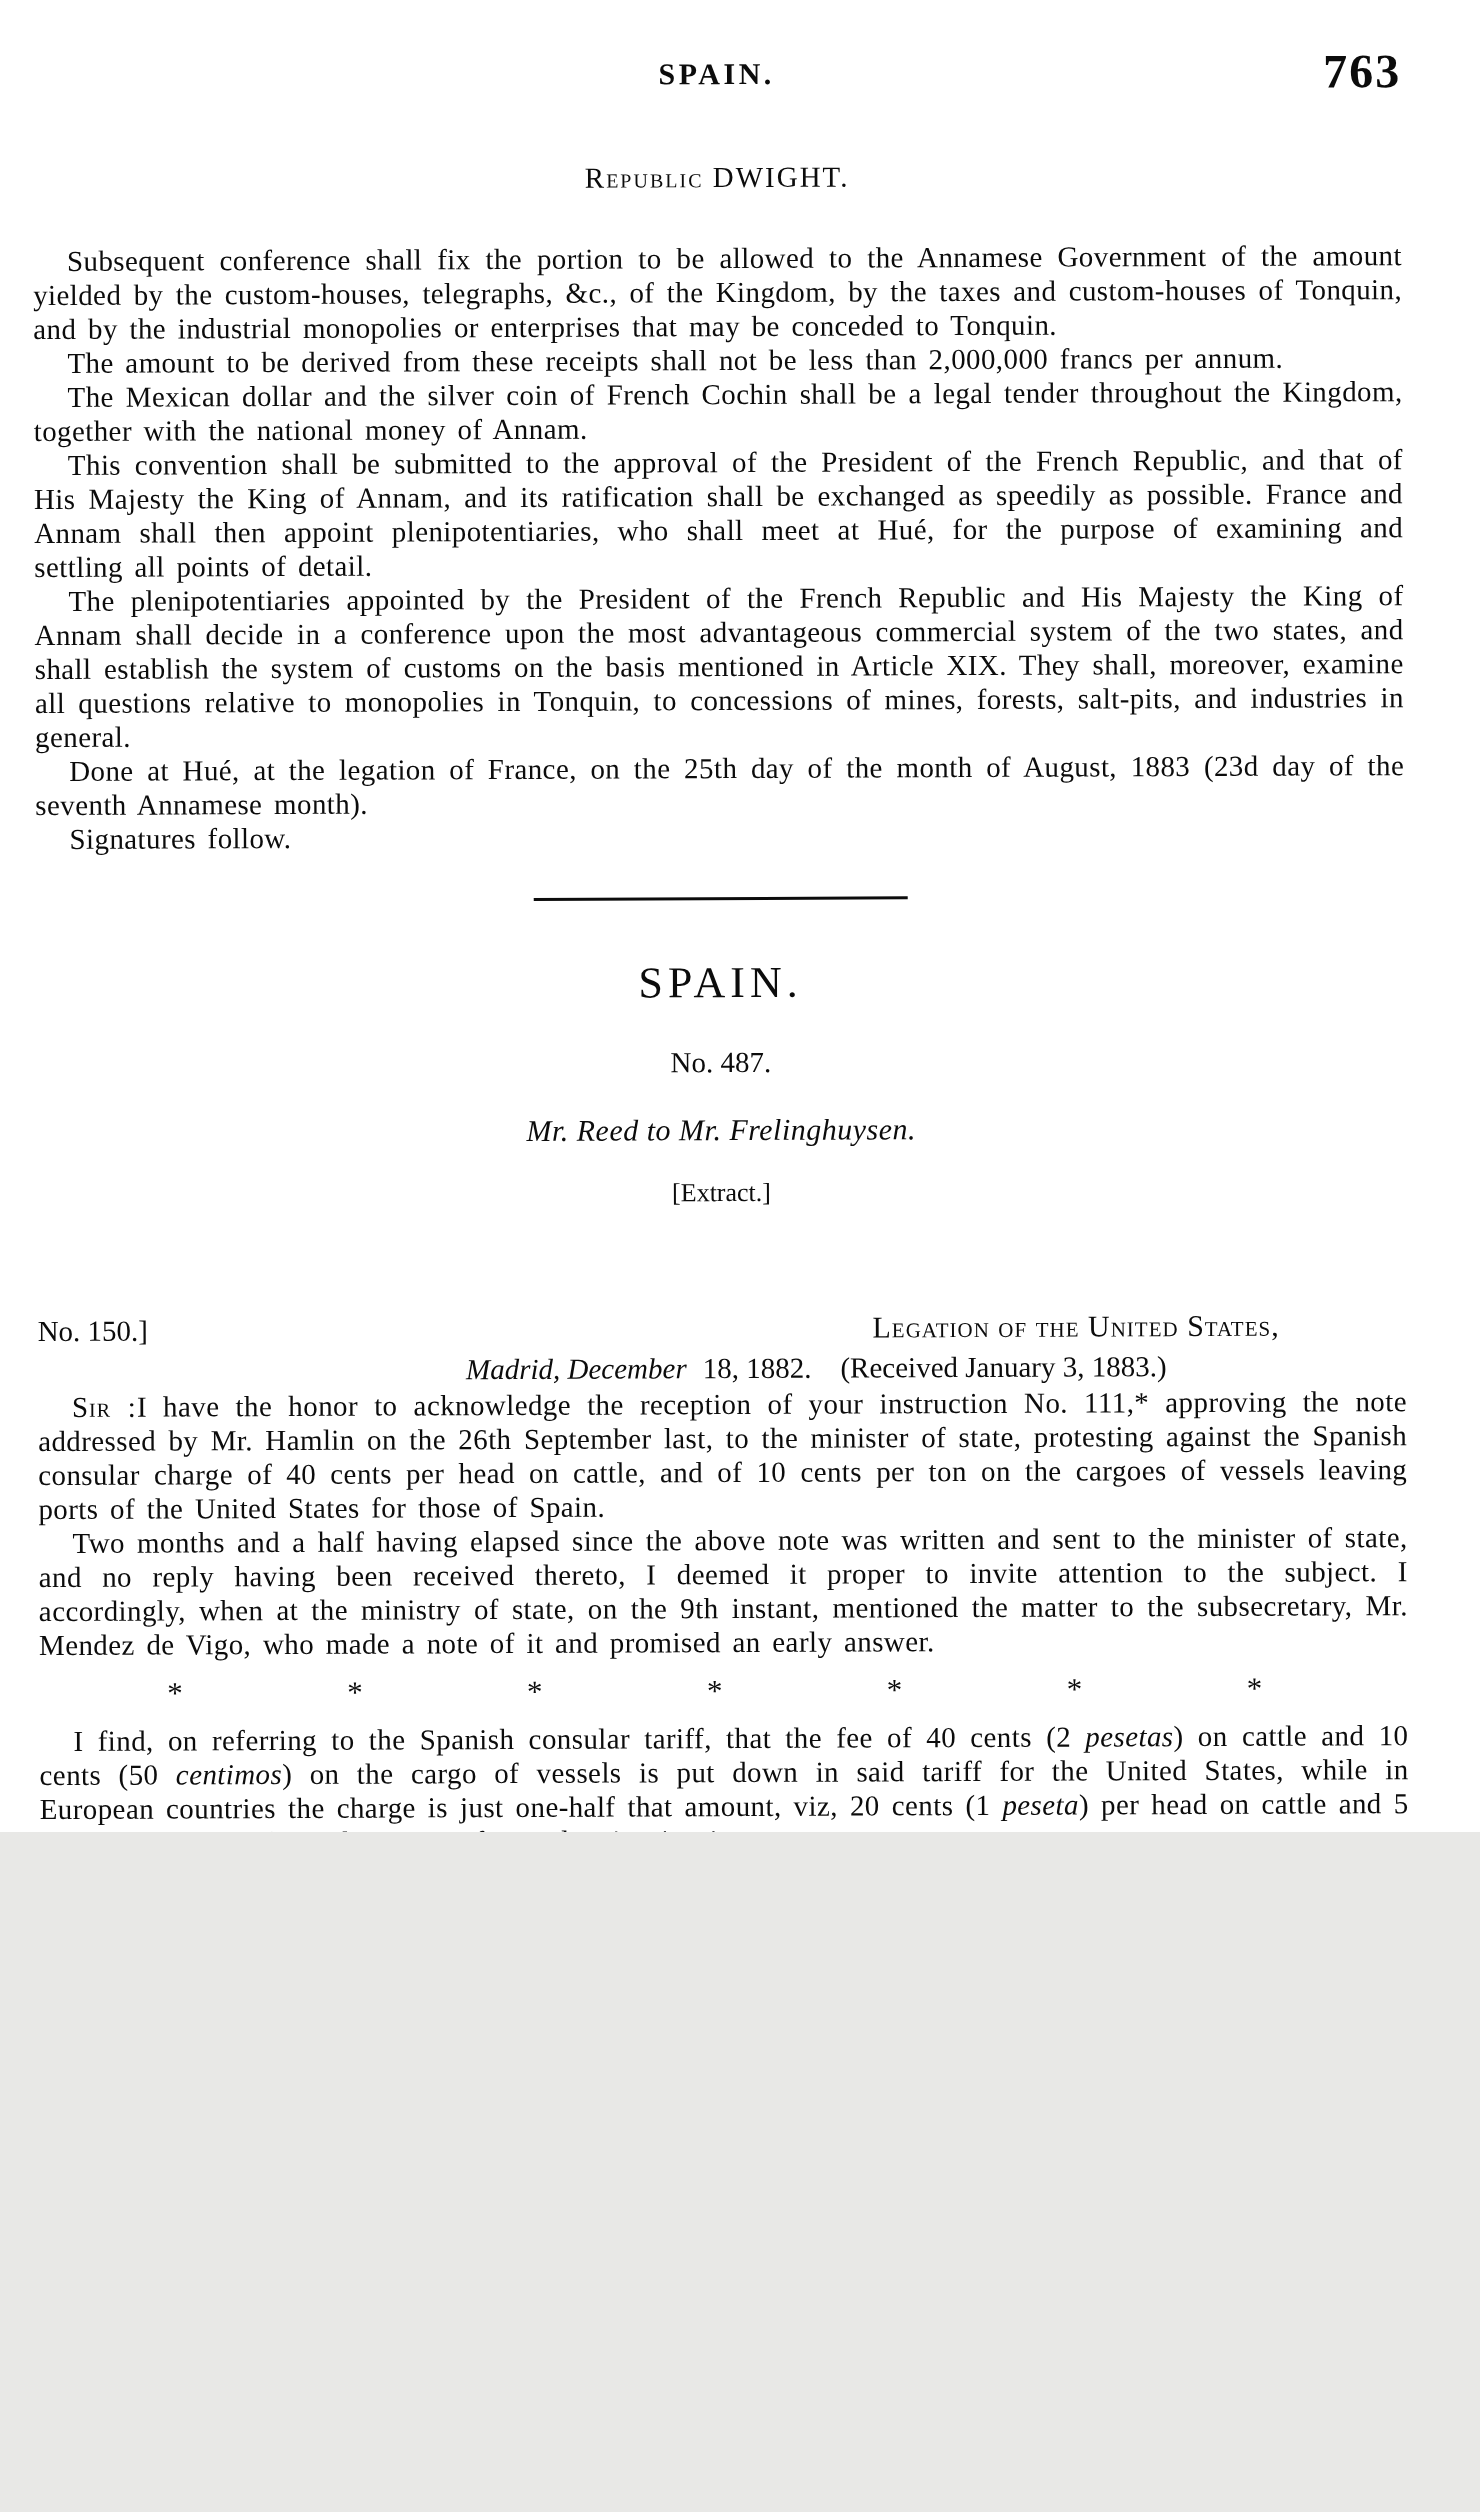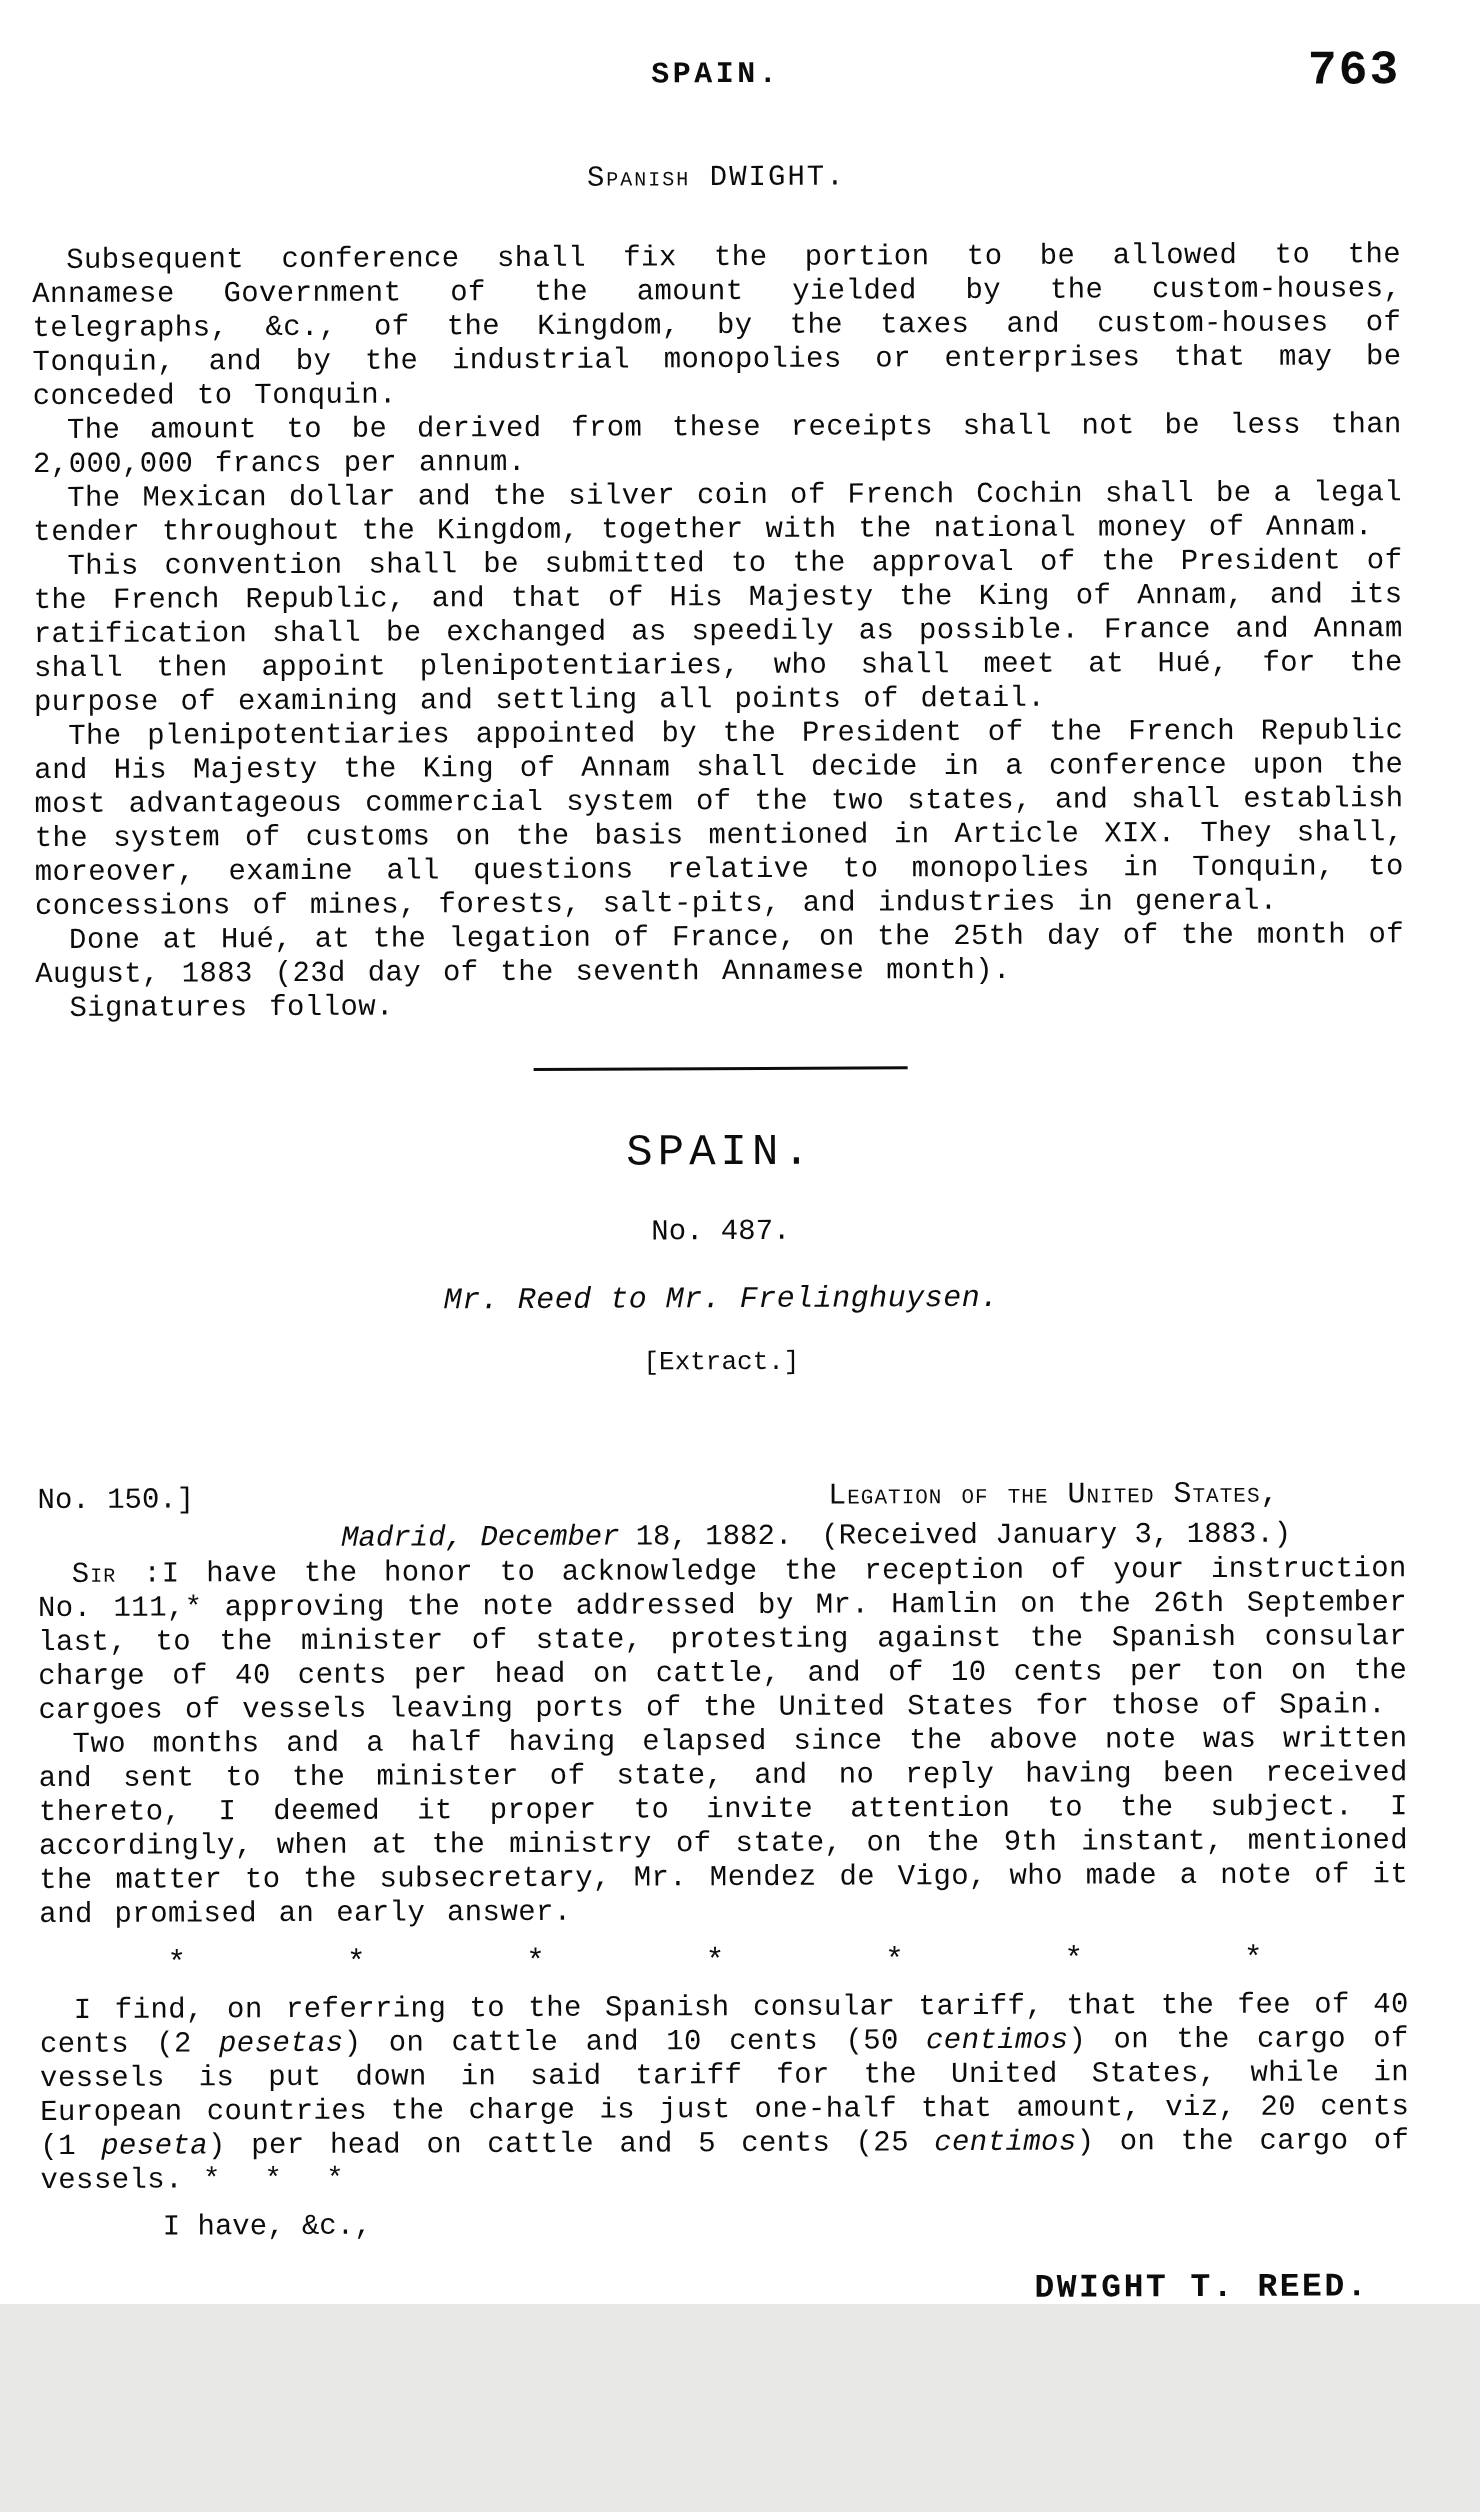--- a/index.html
+++ b/index.html
@@ -1,23 +1,23 @@
 <!DOCTYPE html>
 <html style="font-size:8px"><head>
 <meta charset="utf-8">
 <style>
   html, body { margin: 0; padding: 0; background: #e8e8e6; }
   .page {
     position: relative;
     width: 1480px;
-    height: 2304px;
+    height: 1832px;
     margin: 0 auto;
     background: #ffffff;
     color: #0c0c0c;
-    font-family: Liberation Mono, monospace;
+    font-family: Liberation Serif, serif;
     overflow: hidden;
     box-sizing: border-box;
   }
   .scan {
     position: absolute;
     left: 0; top: 0; right: 0; bottom: 0;
     padding: 57px 76px 0 35px;
     box-sizing: border-box;
     transform: rotate(-0.25deg);
     transform-origin: 50% 40%;
@@ -156,21 +156,21 @@
 <body>
 
 <div class="page">
   <div class="scan">
 
     <header class="pagehead">
       <span class="runhead">SPAIN.</span>
       <span class="pagenum">763</span>
     </header>
 
-    <h2 class="artheading"><span class="sc">Spanish</span> <span>DWIGHT.</span></h2>
+    <h2 class="artheading"><span class="sc">Republic</span> <span>DWIGHT.</span></h2>
 
     <p class="body">Subsequent conference shall fix the portion to be allowed to the Annamese Government of the amount yielded by the custom-houses, telegraphs, &amp;c., of the Kingdom, by the taxes and custom-houses of Tonquin, and by the industrial monopolies or enterprises that may be conceded to Tonquin.</p>
     <p class="body">The amount to be derived from these receipts shall not be less than 2,000,000 francs per annum.</p>
     <p class="body">The Mexican dollar and the silver coin of French Cochin shall be a legal tender throughout the Kingdom, together with the national money of Annam.</p>
     <p class="body">This convention shall be submitted to the approval of the President of the French Republic, and that of His Majesty the King of Annam, and its ratification shall be exchanged as speedily as possible. France and Annam shall then appoint plenipotentiaries, who shall meet at Hué, for the purpose of examining and settling all points of detail.</p>
     <p class="body">The plenipotentiaries appointed by the President of the French Republic and His Majesty the King of Annam shall decide in a conference upon the most advantageous commercial system of the two states, and shall establish the system of customs on the basis mentioned in Article XIX. They shall, moreover, examine all questions relative to monopolies in Tonquin, to concessions of mines, forests, salt-pits, and industries in general.</p>
     <p class="body">Done at Hué, at the legation of France, on the 25th day of the month of August, 1883 (23d day of the seventh Annamese month).</p>
     <p class="body">Signatures follow.</p>
 
     <hr class="divider">

